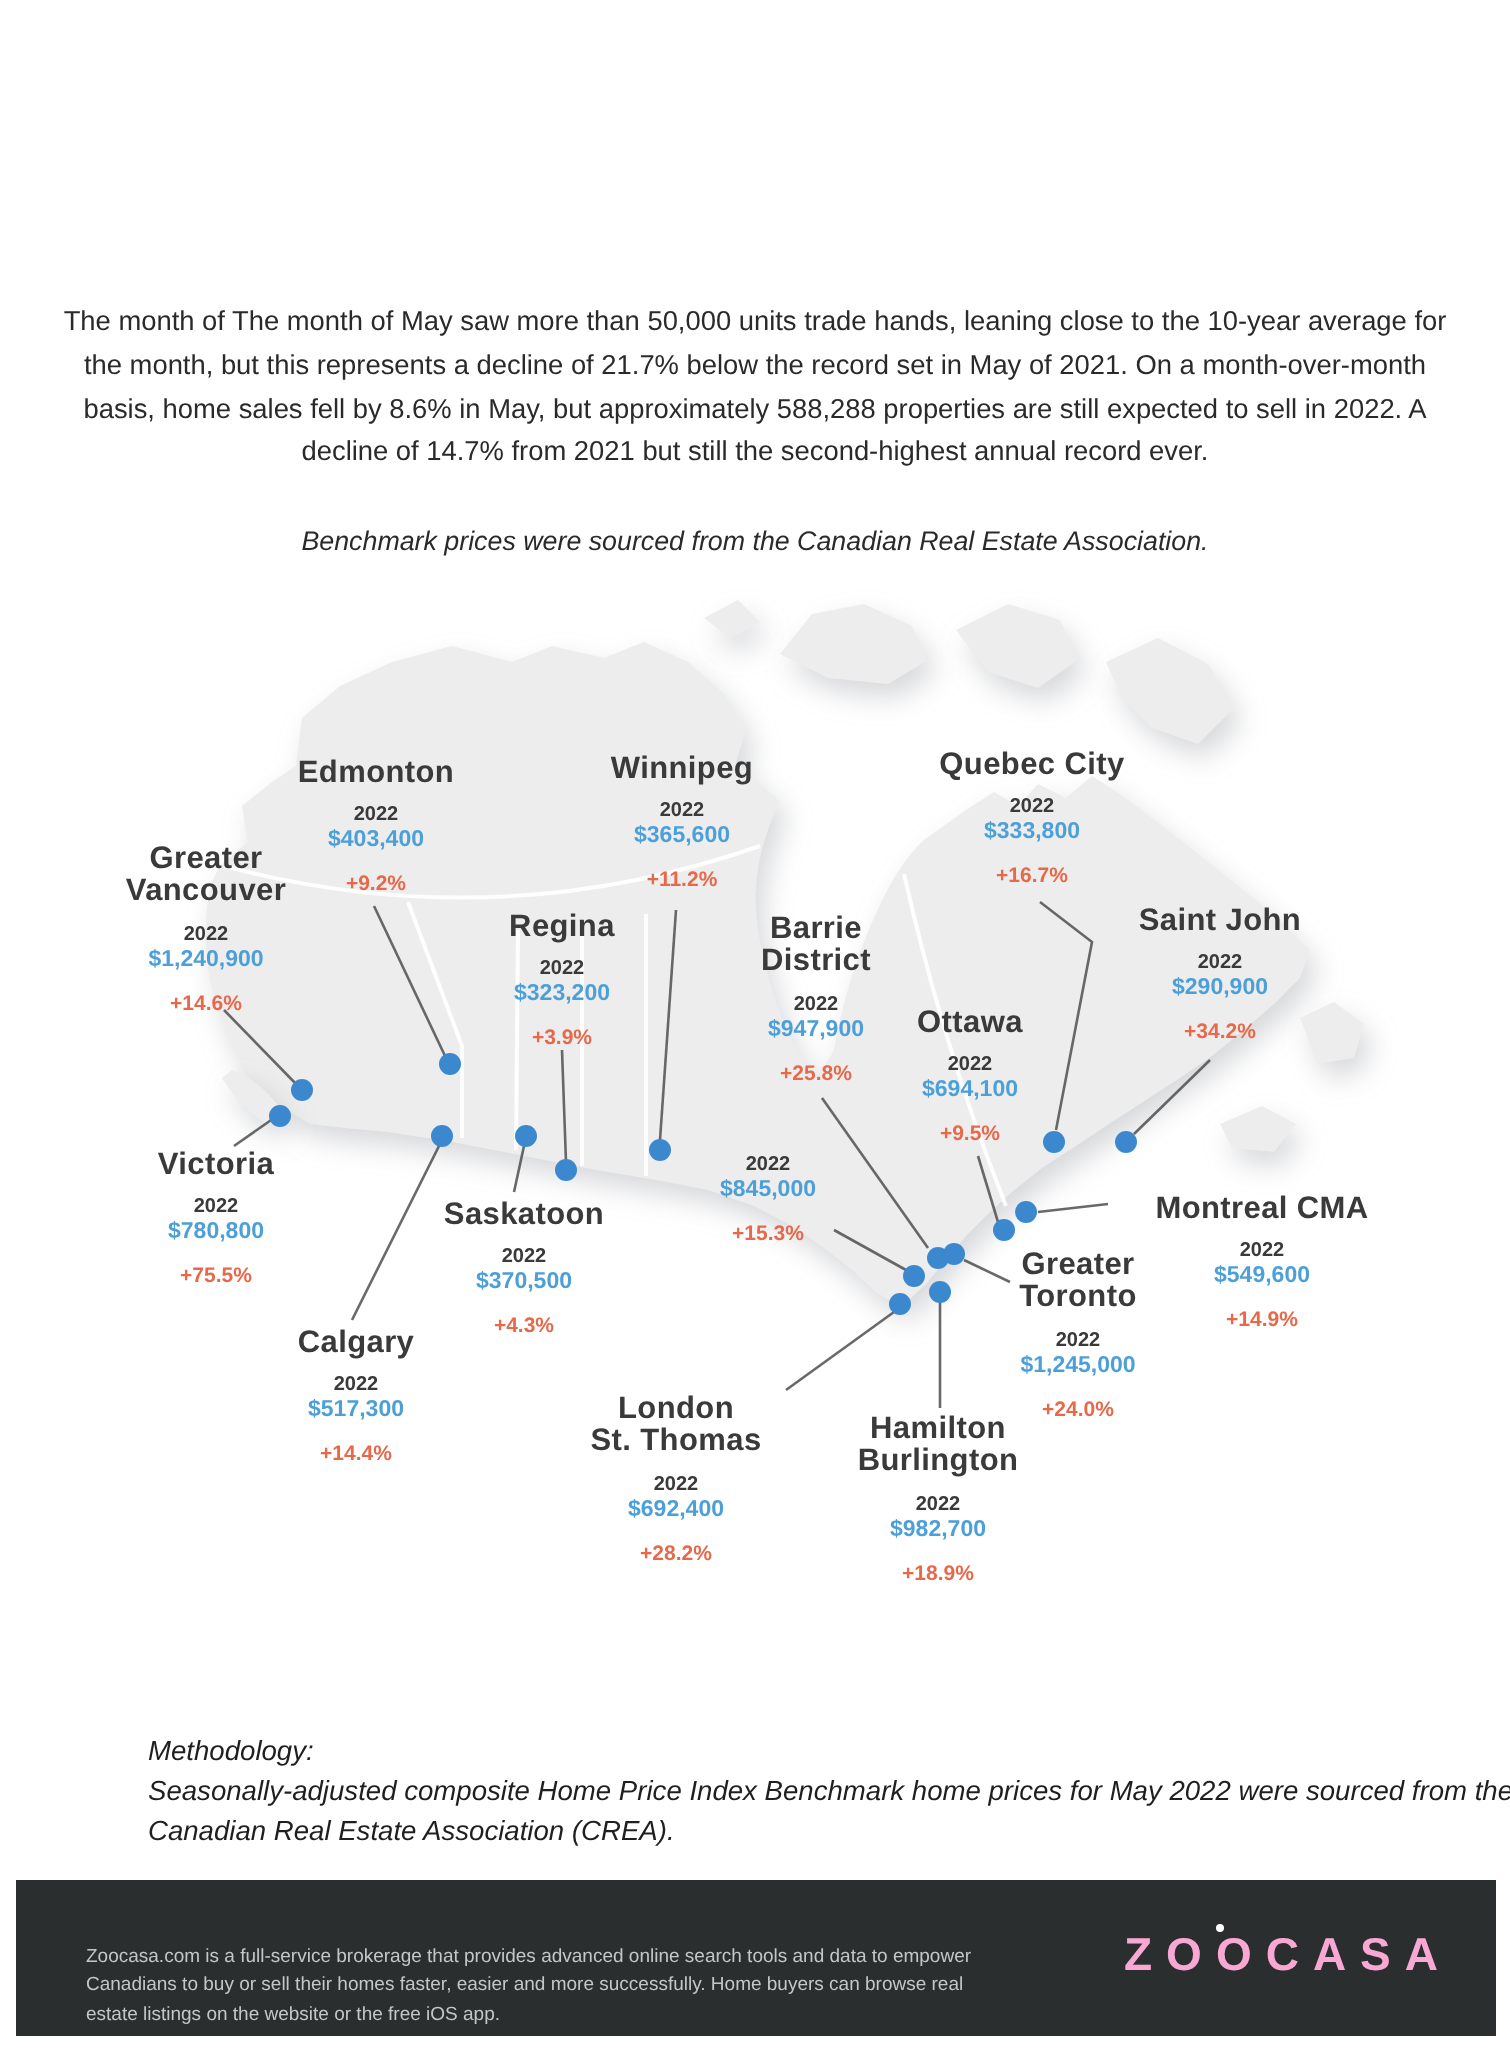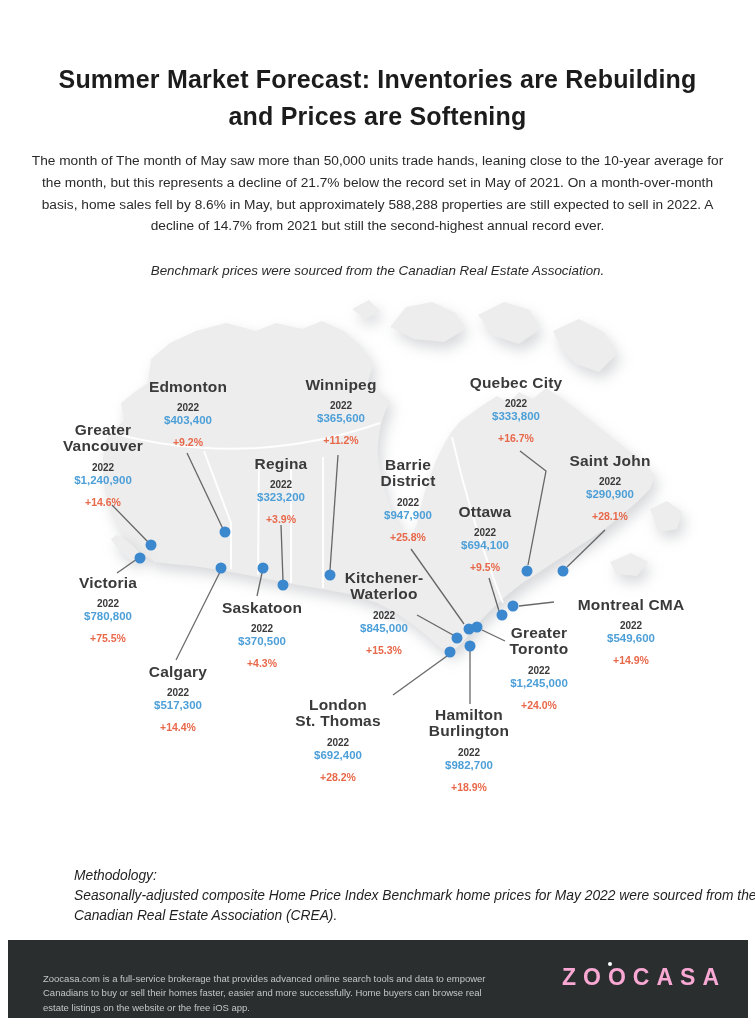--- a/index.html
+++ b/index.html
@@ -39,22 +39,20 @@
   .logo{position:absolute;right:22px;top:26px;font-size:23px;font-weight:700;color:#f9a8d4;
         letter-spacing:7px;line-height:1;}
   .logo-dot{position:absolute;left:46px;top:-4px;width:4px;height:4px;border-radius:50%;
             background:#ffffff;}
 </style>
 </head>
 <body>
 
 <div class="page">
 
-  <h1 class="title">Summer Market Forecast: Inventories are Rebuilding
-and Prices are Softening</h1>
   <p class="intro">The month of The month of May saw more than 50,000 units trade hands, leaning close to the 10-year average for the month, but this represents a decline of 21.7% below the record set in May of 2021. On a month-over-month basis, home sales fell by 8.6% in May, but approximately 588,288 properties are still expected to sell in 2022. A decline of 14.7% from 2021 but still the second-highest annual record ever.</p>
   <p class="source-note">Benchmark prices were sourced from the Canadian Real Estate Association.</p>
 
   <div class="map-wrap">
     <svg class="map-svg" width="755" height="570" viewBox="0 0 755 570" xmlns="http://www.w3.org/2000/svg">
       <g>
         <path class="land" d="M155 277 C143 270 130 262 122 248 C112 232 104 210 103 188 C102 166 106 152 112 146 L124 136 L121 118 L136 106 L148 98 L151 74 L170 58 L196 46 L226 38 L256 46 L276 38 L302 44 L322 36 L344 46 L362 62 L373 80 L368 96 L390 116 C383 130 377 148 378 170 C380 196 390 226 401 244 L409 254 L417 240 C420 222 427 196 437 174 C444 158 452 144 462 135 L483 120 L497 111 L509 118 L519 107 L533 114 L546 103 L560 112 L576 124 L594 138 L614 154 L634 170 L655 190 L650 204 L637 217 L622 230 L606 243 L590 254 L573 265 L556 276 L538 288 L521 299 L506 311 L494 322 L483 333 L473 345 L463 357 L450 369 L438 361 L426 350 L412 339 L396 328 L377 318 L354 310 L328 305 L298 300 L262 293 L226 286 L194 281 L172 279 Z"></path>
         <path class="land" d="M116 250 C124 252 136 262 142 272 L133 277 C125 272 115 261 111 254 Z"></path>
         <path class="land" d="M352 24 L369 15 L380 26 L365 34 Z"></path>
         <path class="land" d="M390 42 L406 22 L432 17 L456 28 L464 45 L444 57 L414 54 Z"></path>
@@ -153,22 +151,20 @@
       <span class="city-change">+11.2%</span>
     </div>
     <div class="city-label" style="left:348px;top:172px;width:120px;">
       <span class="city-name">Barrie
 District</span>
       <span class="city-year">2022</span>
       <span class="city-price">$947,900</span>
       <span class="city-change">+25.8%</span>
     </div>
     <div class="city-label" style="left:319px;top:285px;width:130px;">
-      <span class="city-name">Kitchener-
-Waterloo</span>
       <span class="city-year">2022</span>
       <span class="city-price">$845,000</span>
       <span class="city-change">+15.3%</span>
     </div>
     <div class="city-label" style="left:268px;top:412px;width:140px;">
       <span class="city-name">London
 St. Thomas</span>
       <span class="city-year">2022</span>
       <span class="city-price">$692,400</span>
       <span class="city-change">+28.2%</span>
@@ -202,21 +198,21 @@
     <div class="city-label" style="left:446px;top:90px;width:140px;">
       <span class="city-name">Quebec City</span>
       <span class="city-year">2022</span>
       <span class="city-price">$333,800</span>
       <span class="city-change">+16.7%</span>
     </div>
     <div class="city-label" style="left:545px;top:168px;width:130px;">
       <span class="city-name">Saint John</span>
       <span class="city-year">2022</span>
       <span class="city-price">$290,900</span>
-      <span class="city-change">+28.1%</span>
+      <span class="city-change">+34.2%</span>
     </div>
   </div>
 
   <div class="methodology">
     <span class="m-head">Methodology:</span>
     <span class="m-body">Seasonally-adjusted composite Home Price Index Benchmark home prices for May 2022 were sourced from the Canadian Real Estate Association (CREA).</span>
   </div>
 
   <div class="footer">
     <p class="footer-about">Zoocasa.com is a full-service brokerage that provides advanced online search tools and data to empower Canadians to buy or sell their homes faster, easier and more successfully. Home buyers can browse real estate listings on the website or the free iOS app.</p>

